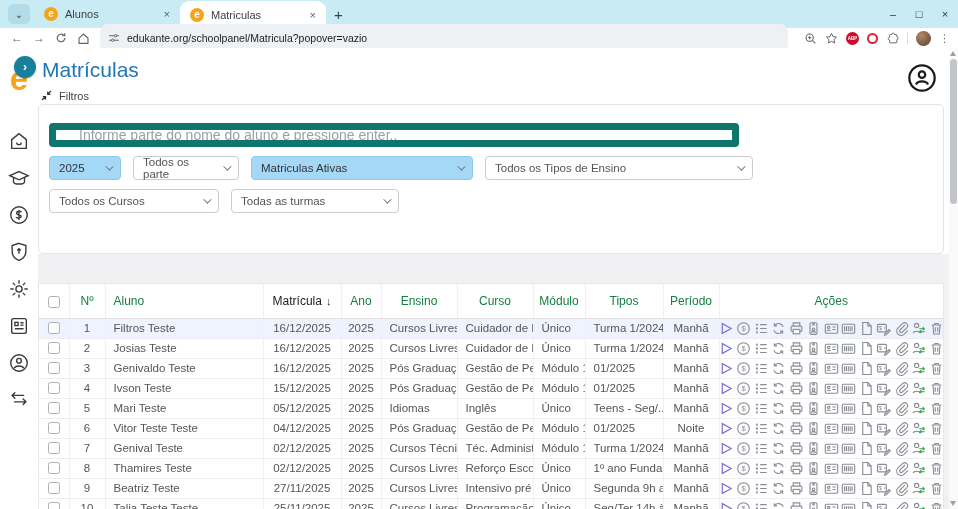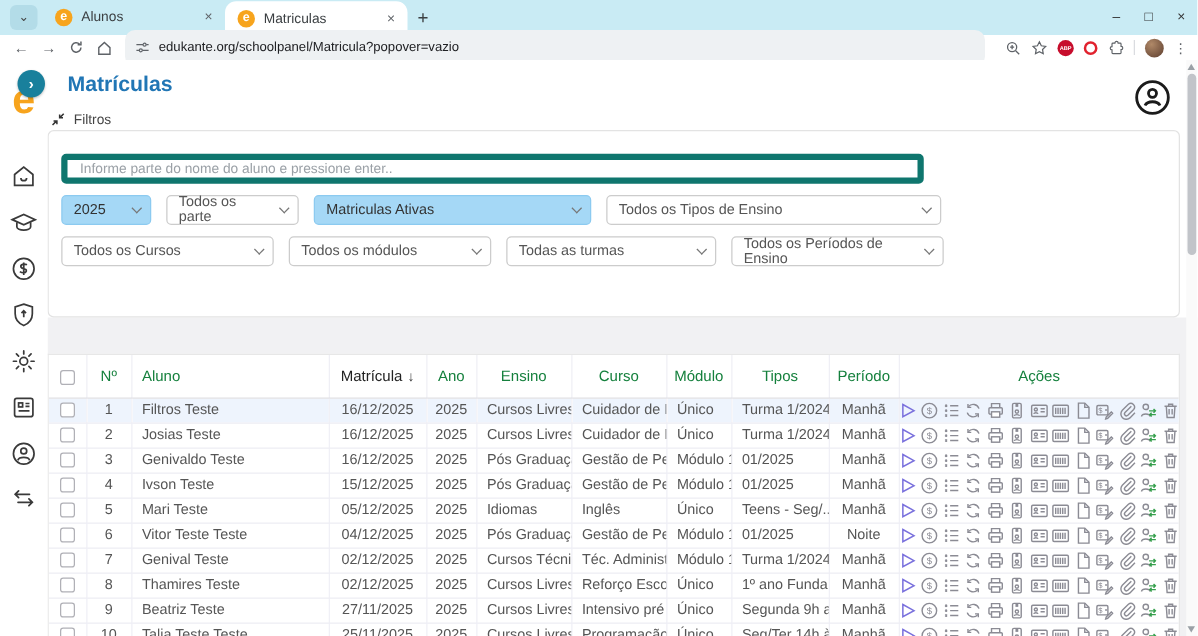--- a/index.html
+++ b/index.html
@@ -35,28 +35,28 @@
   .app { position:absolute; top:48px; left:0; right:0; bottom:0; background:#fff; }
   .sidebar { position:absolute; top:0; left:0; width:38px; bottom:0; background:#fff; z-index:3; }
   .logo { font-size:33px; font-weight:bold; color:#f7a41d; text-align:center; margin-top:14px; line-height:1; }
   .side-icons { position:absolute; top:82px; left:0; width:38px; display:flex; flex-direction:column; align-items:center; gap:15px; }
   .sicon { width:22px; height:22px; color:#3a3a3a; cursor:pointer; }
   .sicon svg { width:22px; height:22px; }
   .toggle { position:absolute; top:8px; left:14px; width:22px; height:22px; border-radius:50%; background:#19809c; color:#fff; font-size:12px; font-weight:bold; display:flex; align-items:center; justify-content:center; cursor:pointer; z-index:4; box-shadow:0 1px 2px rgba(0,0,0,.25); }
 
   .main { position:absolute; left:38px; top:0; right:0; bottom:0; }
   .lower-bg { position:absolute; left:0; right:0; top:206px; bottom:0; background:#f1f1f3; }
-  .page-title { position:absolute; top:10px; left:16px; font-size:17px; font-weight:bold; color:#2176b5; }
+  .page-title { position:absolute; top:10px; left:4px; font-size:21px; font-weight:normal; color:#2176b5; }
   .account-top { position:absolute; top:14px; right:20px; width:32px; height:32px; color:#1b1b1b; cursor:pointer; }
   .filtros { position:absolute; top:41px; left:2px; display:flex; align-items:center; gap:6px; font-size:11px; color:#444; }
   .filtros svg { width:13px; height:13px; color:#333; cursor:pointer; }
 
   .filter-card { position:absolute; top:56px; left:0; right:14px; height:150px; background:#fff; border:1px solid #e3e3e3; border-radius:5px; padding:10px 10px; }
   .btn-nova { height:25px; padding:0 12px; background:#efefef; border:1px solid #c8c8c8; border-radius:4px; font-size:11.5px; color:#333; cursor:pointer; font-family:inherit; }
-  .search-inp { display:block; margin-top:8px; width:690px; height:24px; border:5px solid #0f766e; border-radius:4px; padding:0 10px; font-size:11px; color:#333; font-family:inherit; outline:none; }
+  .search-inp { display:block; margin-top:8px; width:690px; height:24px; border:7px solid #0f766e; border-radius:4px; padding:0 23px; font-size:14px; color:#333; font-family:inherit; outline:none; }
   .search-inp::placeholder { color:#9aa0a6; }
   .selrow { display:flex; gap:12px; margin-top:9px; }
   .sel { height:24px; border:1px solid #ccc; border-radius:4px; background:#fff; display:flex; align-items:center; justify-content:space-between; padding:0 9px; font-size:11.5px; color:#555; cursor:pointer; }
   .sel.hl { background:#a5d8f6; border-color:#8ccaf0; color:#333; }
   .chev { width:6px; height:6px; border-right:1.4px solid #777; border-bottom:1.4px solid #777; transform:rotate(45deg) translateY(-2px); flex:none; margin-left:8px; }
 
   .table-card { position:absolute; top:235px; left:0; right:14px; bottom:0; background:#fff; border:1px solid #e7e7e7; border-bottom:none; overflow:hidden; }
   table { width:100%; border-collapse:collapse; table-layout:fixed; }
   th { height:34px; font-size:12px; font-weight:normal; color:#15803d; border-bottom:1px solid #e0e0e4; border-right:1px solid #efeff5; text-align:center; overflow:hidden; white-space:nowrap; }
   th:last-child, td:last-child { border-right:none; }
@@ -241,30 +241,22 @@
           <div class="sel" style="width:268px">
               <span>Todos os Tipos de Ensino</span>
               <span class="chev"></span>
             </div>
         </div>
         <div class="selrow">
           <div class="sel" style="width:170px">
               <span>Todos os Cursos</span>
               <span class="chev"></span>
             </div>
-          <div class="sel" style="width:162px">
-              <span>Todos os módulos</span>
-              <span class="chev"></span>
-            </div>
           <div class="sel" style="width:168px">
               <span>Todas as turmas</span>
-              <span class="chev"></span>
-            </div>
-          <div class="sel" style="width:170px">
-              <span>Todos os Períodos de Ensino</span>
               <span class="chev"></span>
             </div>
         </div>
       </div>
 
       <div class="table-card">
         <table>
           <colgroup>
             <col style="width:30px">
               <col style="width:36px">

